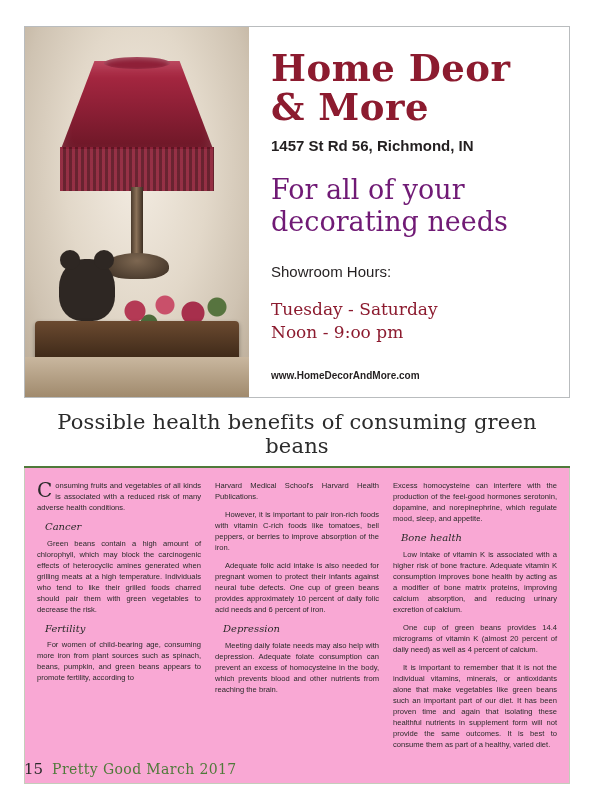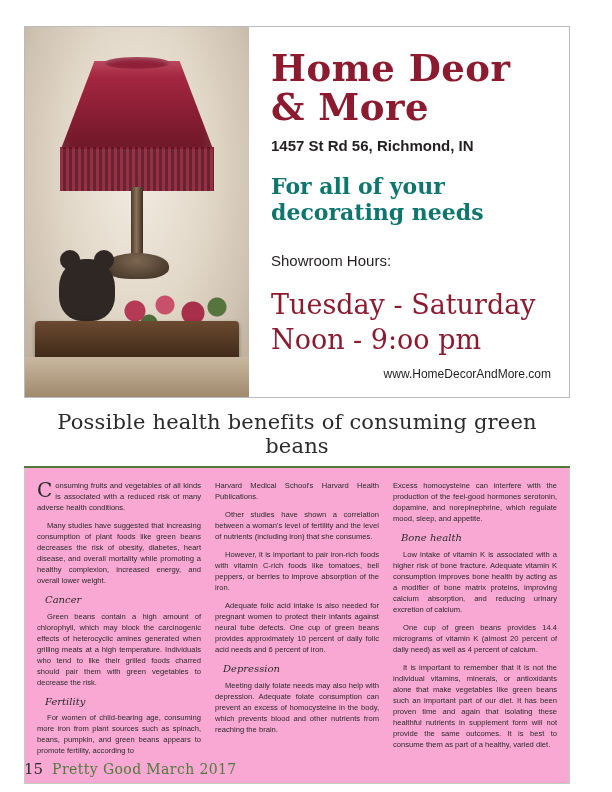--- a/index.html
+++ b/index.html
@@ -163,44 +163,45 @@
     margin: 4px 0 10px 0;
   }
   .ad-address {
     font-size: 15px;
     font-weight: bold;
     color: #231f20;
     margin-bottom: 20px;
   }
   .ad-slogan {
     font-family: "DejaVu Serif", serif;
-    color: #0f766e;
-    font-size: 22px;
+    color: #701a75;
+    font-size: 27px;
     line-height: 1.18;
-    font-weight: bold;
+    font-weight: normal;
     margin-bottom: 26px;
   }
   .ad-hours-label {
     font-size: 15px;
     color: #231f20;
     margin-bottom: 18px;
   }
   .ad-hours-days,
   .ad-hours-time {
     font-family: "DejaVu Serif", serif;
     color: #8c1b2f;
-    font-size: 27px;
+    font-size: 17px;
     line-height: 1.3;
   }
   .ad-web {
     margin-top: auto;
-    text-align: right;
-    font-size: 12px;
+    text-align: left;
+    font-size: 10px;
     color: #231f20;
     padding-bottom: 6px;
+    font-weight: bold;
   }
 
   
   .article-head {
     font-family: "DejaVu Serif", serif;
     font-size: 21px;
     color: #2b2b2b;
     text-align: center;
     padding: 12px 0 8px 0;
     letter-spacing: 0.2px;
@@ -305,29 +306,27 @@
       <div class="ad-web">www.HomeDecorAndMore.com</div>
     </div>
   </div>
 
   <div class="article-head">Possible health benefits of consuming green beans</div>
   <div class="rule"></div>
 
   <div class="article-body">
     <div class="col">
         <p class="dropcap first">Consuming fruits and vegetables of all kinds is associated with a reduced risk of many adverse health conditions.</p>
-        <p>Many studies have suggested that increasing consumption of plant foods like green beans decreases the risk of obesity, diabetes, heart disease, and overall mortality while promoting a healthy complexion, increased energy, and overall lower weight.</p>
         <div class="sub">Cancer</div>
         <p>Green beans contain a high amount of chlorophyll, which may block the carcinogenic effects of heterocyclic amines generated when grilling meats at a high temperature. Individuals who tend to like their grilled foods charred should pair them with green vegetables to decrease the risk.</p>
         <div class="sub">Fertility</div>
         <p>For women of child-bearing age, consuming more iron from plant sources such as spinach, beans, pumpkin, and green beans appears to promote fertility, according to</p>
       </div>
     <div class="col">
         <p class="first">Harvard Medical School's Harvard Health Publications.</p>
-        <p>Other studies have shown a correlation between a woman's level of fertility and the level of nutrients (including iron) that she consumes.</p>
         <p>However, it is important to pair iron-rich foods with vitamin C-rich foods like tomatoes, bell peppers, or berries to improve absorption of the iron.</p>
         <p>Adequate folic acid intake is also needed for pregnant women to protect their infants against neural tube defects. One cup of green beans provides approximately 10 percent of daily folic acid needs and 6 percent of iron.</p>
         <div class="sub">Depression</div>
         <p>Meeting daily folate needs may also help with depression. Adequate folate consumption can prevent an excess of homocysteine in the body, which prevents blood and other nutrients from reaching the brain.</p>
       </div>
     <div class="col">
         <p class="first">Excess homocysteine can interfere with the production of the feel-good hormones serotonin, dopamine, and norepinephrine, which regulate mood, sleep, and appetite.</p>
         <div class="sub">Bone health</div>
         <p>Low intake of vitamin K is associated with a higher risk of bone fracture. Adequate vitamin K consumption improves bone health by acting as a modifier of bone matrix proteins, improving calcium absorption, and reducing urinary excretion of calcium.</p>
         <p>One cup of green beans provides 14.4 micrograms of vitamin K (almost 20 percent of daily need) as well as 4 percent of calcium.</p>

